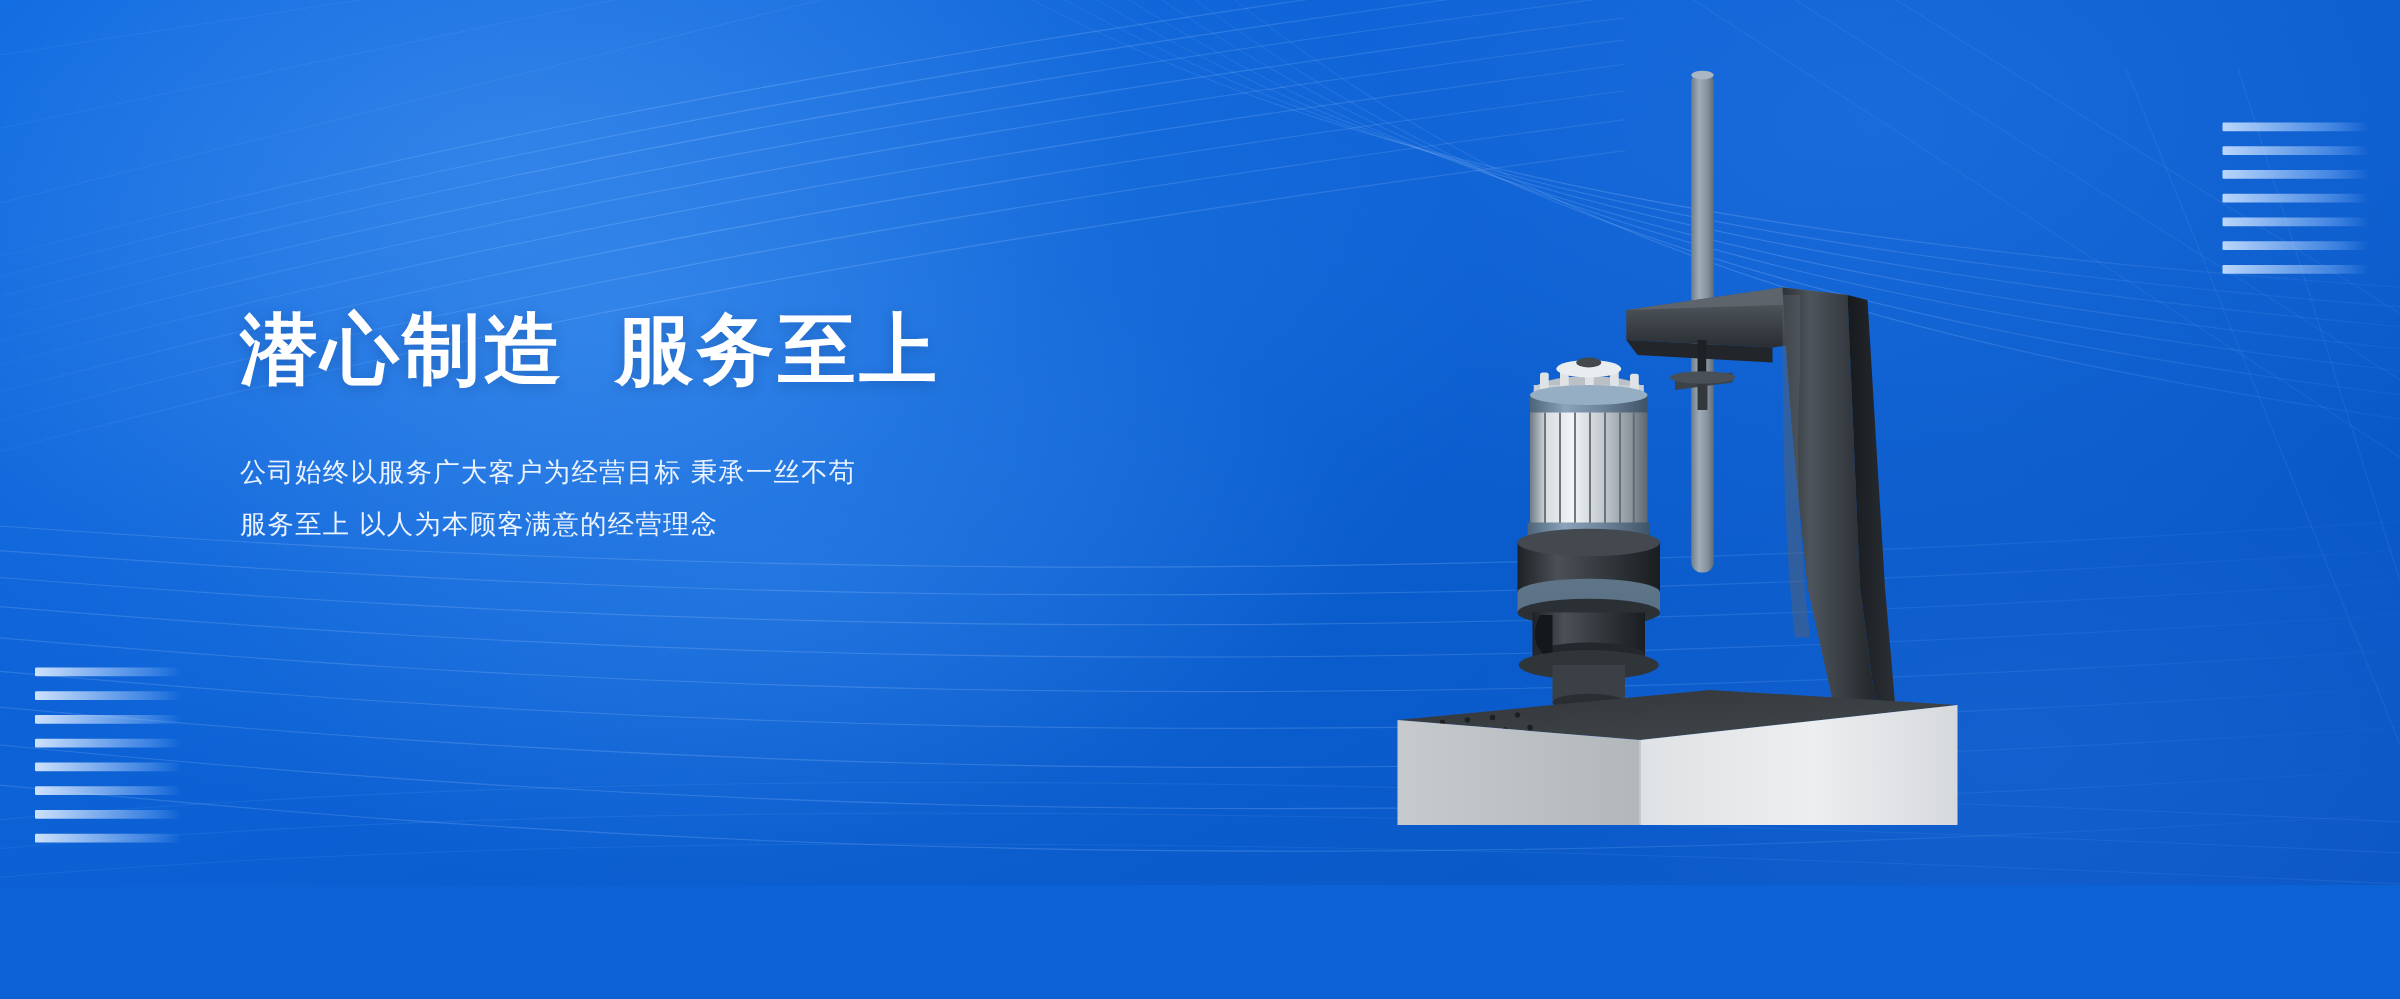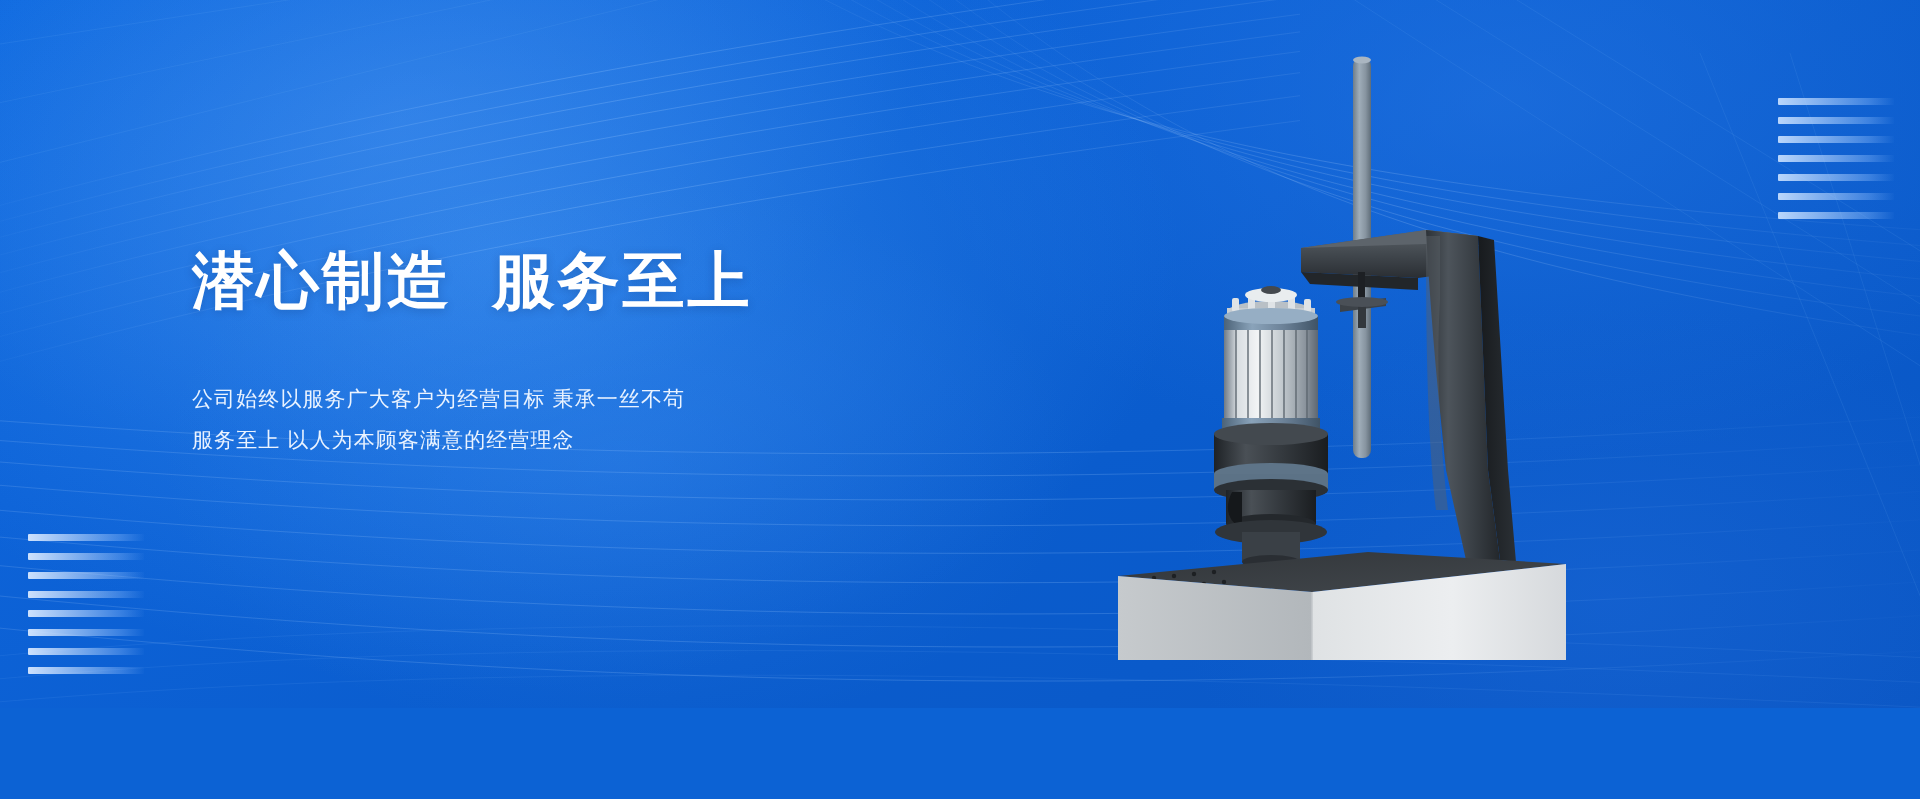--- a/index.html
+++ b/index.html
@@ -71,21 +71,21 @@
   .headline {
     color:#ffffff;
     font-size:62px;
     font-weight:bold;
     letter-spacing:3px;
     line-height:1.12;
     white-space:pre;
     text-shadow:0 2px 10px rgba(0,30,80,0.22);
   }
   .subcopy {
-    margin-top:64px;
+    margin-top:44px;
     color:#eaf3ff;
     font-size:21px;
     line-height:1.95;
     letter-spacing:1.1px;
     font-weight:normal;
   }
   .subline { display:block; white-space:pre; }
 
   
   .machine {

